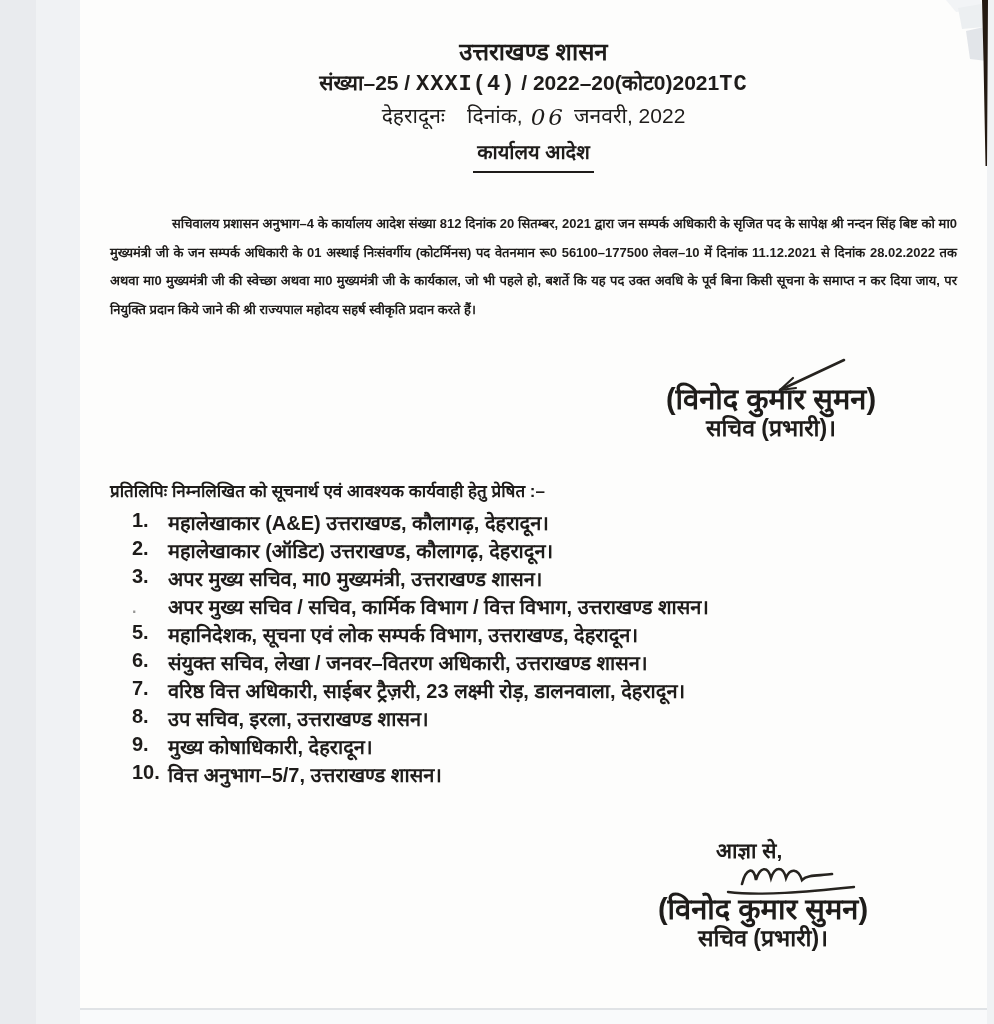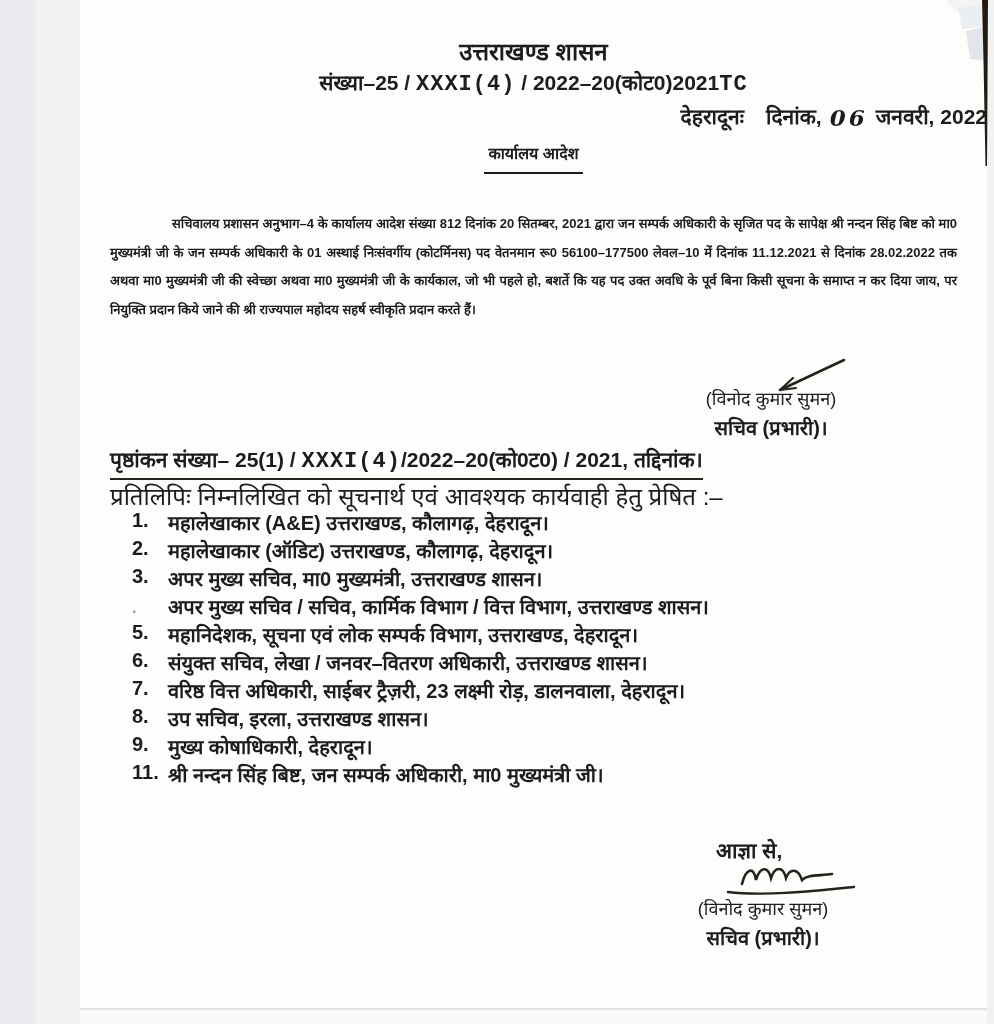--- a/index.html
+++ b/index.html
@@ -9,41 +9,41 @@
          background:#fdfdfc; border-bottom:2px solid #e0e3e6; color:#1e1c1a;}
   .below-band{position:absolute; left:44px; top:1010px; width:907px; height:14px; background:#f9fafb;}
 
   
   .header{position:absolute; top:36px; left:0; width:100%; text-align:center;}
   .header div{line-height:31px;}
   .gov{font-size:24px; font-weight:700;}
   .dept{font-size:23px; font-weight:600;}
   .ref{font-size:21px; font-weight:600;}
   .latin-bold{font-family:Liberation Mono, monospace; font-weight:700; letter-spacing:1px; font-size:22px;}
-  .dateline{font-size:21px; font-weight:700;text-align:right;}
+  .dateline{font-size:21px; font-weight:400;}
   .dateline .place{margin-right:22px;}
   .hand-date{display:inline-block; font-family:"DejaVu Serif", serif; font-style:italic;
              font-size:23px; letter-spacing:3px; margin:0 8px; transform:translateY(2px);}
-  .order-title{display:inline-block; font-size:16px; font-weight:700; margin-top:6px;
+  .order-title{display:inline-block; font-size:20px; font-weight:700; margin-top:6px;
                border-bottom:2px solid #1e1c1a; padding:0 4px 3px 4px;}
 
   
   .para{position:absolute; top:197px; left:30px; right:30px; font-size:13px; font-weight:600;
         line-height:28.5px; text-align:justify; text-indent:62px;}
 
   
   .sig-stroke-svg{position:absolute; top:348px; left:636px; width:190px; height:52px;}
   .sig-top{position:absolute; top:384px; left:556px; width:270px; text-align:center;}
-  .sig-name{font-size:18px; font-weight:400; line-height:30px;}
-  .sig-desig{font-size:20px; font-weight:600; line-height:28px;}
+  .sig-name{font-size:29px; font-weight:700; line-height:30px;}
+  .sig-desig{font-size:23px; font-weight:600; line-height:28px;}
 
   
   .endorse{position:absolute; top:445px; left:30px; font-size:21px; font-weight:700;}
   .endorse .uline{display:inline-block; border-bottom:2px solid #26231f; padding-bottom:4px;}
-  .copyline{position:absolute; top:479px; left:30px; font-size:24px; font-weight:400;}
+  .copyline{position:absolute; top:479px; left:30px; font-size:17px; font-weight:700;}
 
   
   .recipients{position:absolute; top:509px; left:52px; right:40px;}
   .row{display:flex; align-items:flex-start; height:28px; font-size:20px; font-weight:600;}
   .row .num{width:36px; flex:0 0 36px;}
   .row:nth-child(4) .num{opacity:.45; font-size:16px; padding-top:6px;}
   .row .txt{flex:1;}
 
   
   .by-order{position:absolute; top:836px; left:636px; font-size:21px; font-weight:600;}
@@ -73,21 +73,20 @@
       <path d="M128,12 L64,42" stroke="#26231f" stroke-width="2.6" fill="none" stroke-linecap="round"></path>
       <path d="M64,42 L77,30" stroke="#26231f" stroke-width="2.2" fill="none" stroke-linecap="round"></path>
       <path d="M64,42 L80,40" stroke="#26231f" stroke-width="2.2" fill="none" stroke-linecap="round"></path>
     </svg>
 
     <div class="sig-top">
       <div class="sig-name">(विनोद कुमार सुमन)</div>
       <div class="sig-desig">सचिव (प्रभारी)।</div>
     </div>
 
-    <div class="endorse"><span class="uline"><span>पृष्ठांकन संख्या– 25(1) / </span><span class="latin-bold">XXXI(4)</span><span>/2022–20(को0ट0) / 2021, तद्दिनांक।</span></span></div>
 
     <div class="copyline">प्रतिलिपिः निम्नलिखित को सूचनार्थ एवं आवश्यक कार्यवाही हेतु प्रेषित :–</div>
 
     <div class="recipients">
       <div class="row">
           <span class="num">1.</span>
           <span class="txt">महालेखाकार (A&amp;E) उत्तराखण्ड, कौलागढ़, देहरादून।</span>
         </div>
       <div class="row">
           <span class="num">2.</span>
@@ -115,22 +114,22 @@
         </div>
       <div class="row">
           <span class="num">8.</span>
           <span class="txt">उप सचिव, इरला, उत्तराखण्ड शासन।</span>
         </div>
       <div class="row">
           <span class="num">9.</span>
           <span class="txt">मुख्य कोषाधिकारी, देहरादून।</span>
         </div>
       <div class="row">
-          <span class="num">11.</span>
-          <span class="txt">श्री नन्दन सिंह बिष्ट, जन सम्पर्क अधिकारी, मा0 मुख्यमंत्री जी।</span>
+          <span class="num">10.</span>
+          <span class="txt">वित्त अनुभाग–5/7, उत्तराखण्ड शासन।</span>
         </div>
     </div>
 
     <div class="by-order">आज्ञा से,</div>
 
     <svg class="scribble-svg" viewBox="0 0 190 46">
       <path d="M22,28 C26,12 34,10 36,24 C40,10 48,10 51,22 C55,10 63,10 66,22 C70,12 78,12 82,24 C88,18 100,20 112,18" stroke="#26231f" stroke-width="2.6" fill="none" stroke-linecap="round"></path>
       <path d="M8,36 C40,40 86,36 134,31" stroke="#26231f" stroke-width="2.4" fill="none" stroke-linecap="round"></path>
     </svg>
 

